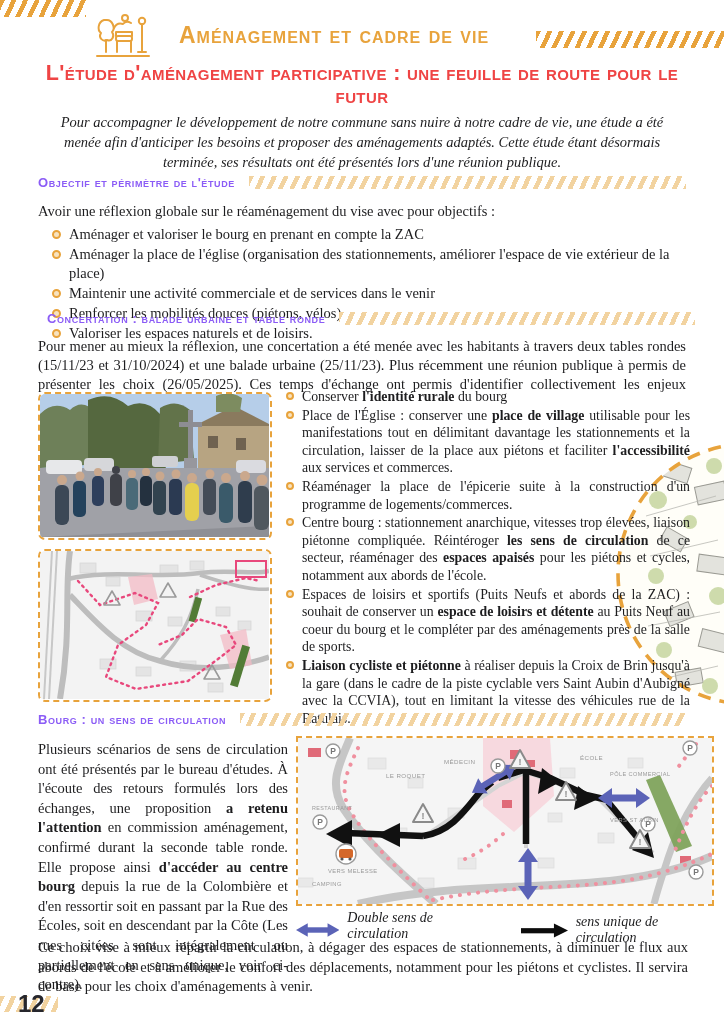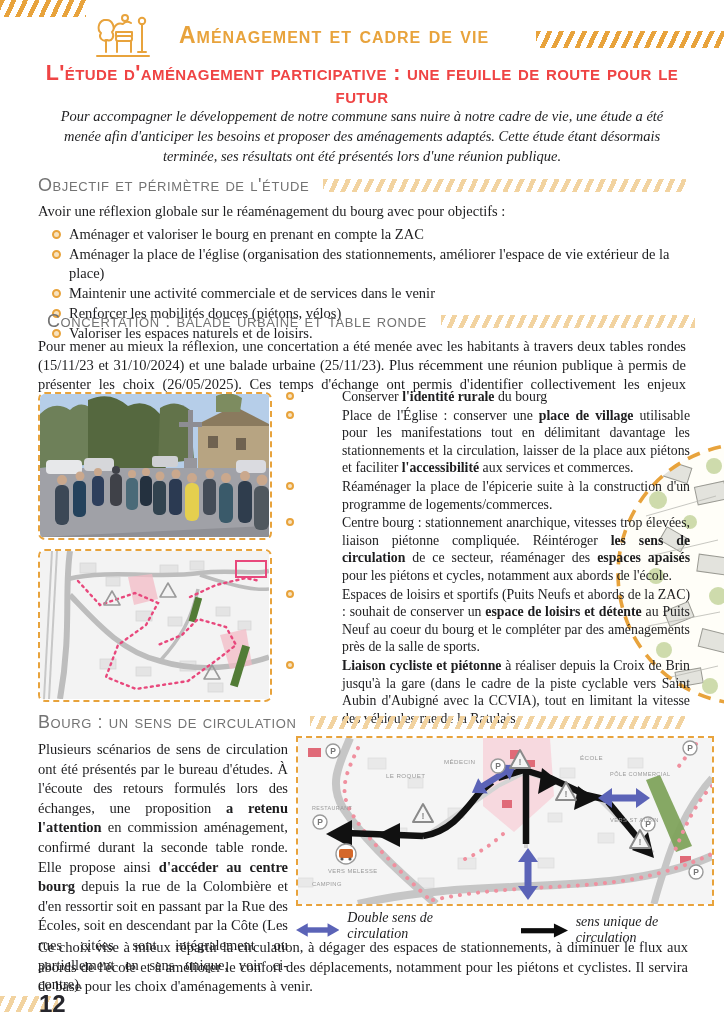--- a/index.html
+++ b/index.html
@@ -34,38 +34,38 @@
     color:#ef4444; text-align:center; letter-spacing:.4px;
   }
 
   .intro {
     font-style:italic; font-size:14.5px; line-height:1.38; text-align:center; color:#1d1d1f;
   }
 
   
   .sec-row { display:flex; align-items:center; }
   .sec-title {
-    font-family:"Liberation Sans", sans-serif; font-weight:normal;
-    font-variant:small-caps; font-size:18px; color:#737373;
+    font-family:"Liberation Sans", sans-serif; font-weight:bold;
+    font-variant:small-caps; font-size:13px; color:#8b5cf6;
     letter-spacing:.6px; white-space:nowrap;
   }
   .sec-fill { flex:1; height:13px; margin-left:14px; }
 
   .body-text { font-size:14.5px; line-height:19px; }
   .just { text-align:justify; }
   b { font-weight:bold; }
 
   
   .b-row { display:flex; margin-bottom:1px; }
   .dot {
     flex:0 0 auto; width:9px; height:9px; border-radius:50%;
     border:2px solid #E8A33C; background:#F7E3C0; margin:5px 8px 0 0;
   }
   .b-text { font-size:14.5px; line-height:19px; }
-  .col-right .b-text { font-size:13.8px; line-height:17.6px; text-align:justify;margin-left:40px; }
+  .col-right .b-text { font-size:13.8px; line-height:17.6px; text-align:justify; }
   .col-right .dot { width:8px; height:8px; margin-top:4px; }
 
   
   .frame {
     border:2.5px dashed #E8A33C; border-radius:7px; overflow:hidden; background:#fff;
   }
   .frame svg { display:block; }
 
   
   .legend { display:flex; align-items:center; font-style:italic; font-size:14px; }
@@ -100,28 +100,28 @@
       <path d="M3 44 h52"></path>
     </g>
   </svg>
 
   <div class="abs hdr-title" style="left:162px; top:22px;">Aménagement et cadre de vie</div>
 
   <div class="abs hatch" style="left:536px; top:31px; width:188px; height:17px;"></div>
 
   <div class="abs main-title" style="left:40px; top:62px; width:644px;">L'étude d'aménagement participative : une feuille de route pour le futur</div>
 
-  <p class="abs intro" style="left:44px; top:106px; width:636px;">Pour accompagner le développement de notre commune sans nuire à notre cadre de vie, une étude a été menée afin d'anticiper les besoins et proposer des aménagements adaptés. Cette étude étant désormais terminée, ses résultats ont été présentés lors d'une réunion publique.</p>
+  <p class="abs intro" style="left:44px; top:112px; width:636px;">Pour accompagner le développement de notre commune sans nuire à notre cadre de vie, une étude a été menée afin d'anticiper les besoins et proposer des aménagements adaptés. Cette étude étant désormais terminée, ses résultats ont été présentés lors d'une réunion publique.</p>
 
   <div class="abs sec-row" style="left:38px; top:175px; width:648px;">
     <span class="sec-title">Objectif et périmètre de l'étude</span>
     <span class="sec-fill hatch-light"></span>
   </div>
 
-  <p class="abs body-text" style="left:38px; top:202px; width:648px;">Avoir une réflexion globale sur le réaménagement du bourg avec pour objectifs :</p>
+  <p class="abs body-text" style="left:38px; top:202px; width:648px;">Avoir une réflexion globale sur le réaménagement du vise avec pour objectifs :</p>
 
   <div class="abs" style="left:52px; top:225px; width:634px;">
     <div class="b-row">
         <span class="dot"></span>
         <p class="b-text">Aménager et valoriser le bourg en prenant en compte la ZAC</p>
       </div>
     <div class="b-row">
         <span class="dot"></span>
         <p class="b-text">Aménager la place de l'église (organisation des stationnements, améliorer l'espace de vie extérieur de la place)</p>
       </div>
@@ -450,15 +450,15 @@
           <rect x="0" y="5" width="37" height="5.5"></rect>
           <polygon points="50,7.5 35,0 35,15"></polygon>
         </g>
     </svg>
     <span style="margin-left:8px;">sens unique de circulation</span>
   </div>
 
   <p class="abs body-text just" style="left:38px; top:938px; width:650px; line-height:19.5px;">Ce choix vise à mieux répartir la circulation, à dégager des espaces de stationnements, à diminuer le flux aux abords de l'école et à améliorer le confort des déplacements, notamment pour les piétons et cyclistes. Il servira de base pour les choix d'aménagements à venir.</p>
 
   <div class="abs hatch-light" style="left:0; top:996px; width:58px; height:16px;"></div>
-  <div class="abs pagenum" style="left:18px; top:990px;margin-left:21px;">12</div>
+  <div class="abs pagenum" style="left:18px; top:990px;">12</div>
 
 </div>
 
 </body></html>

